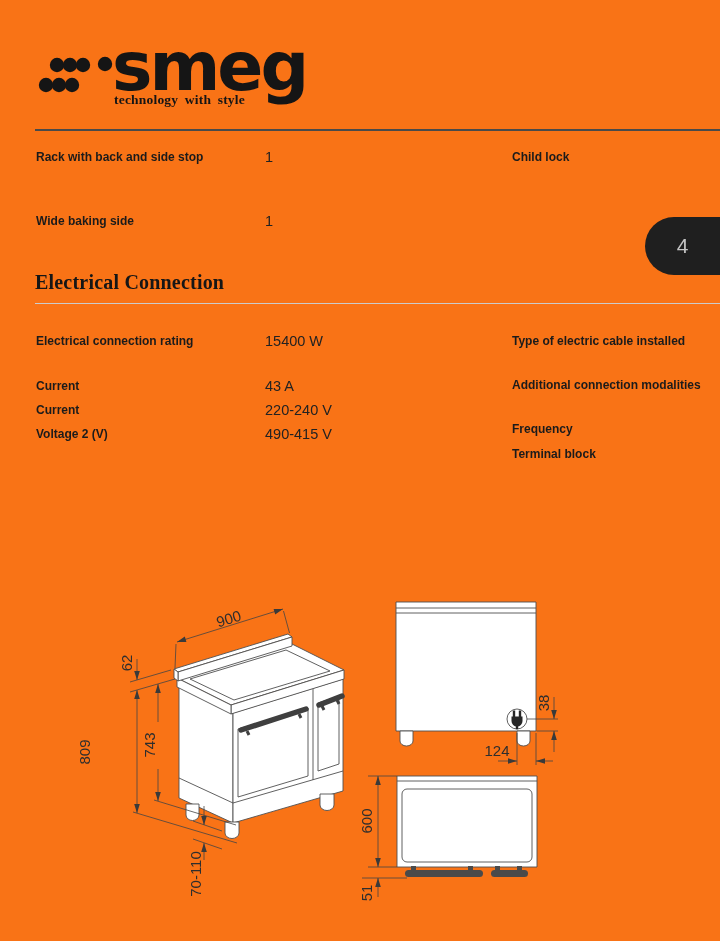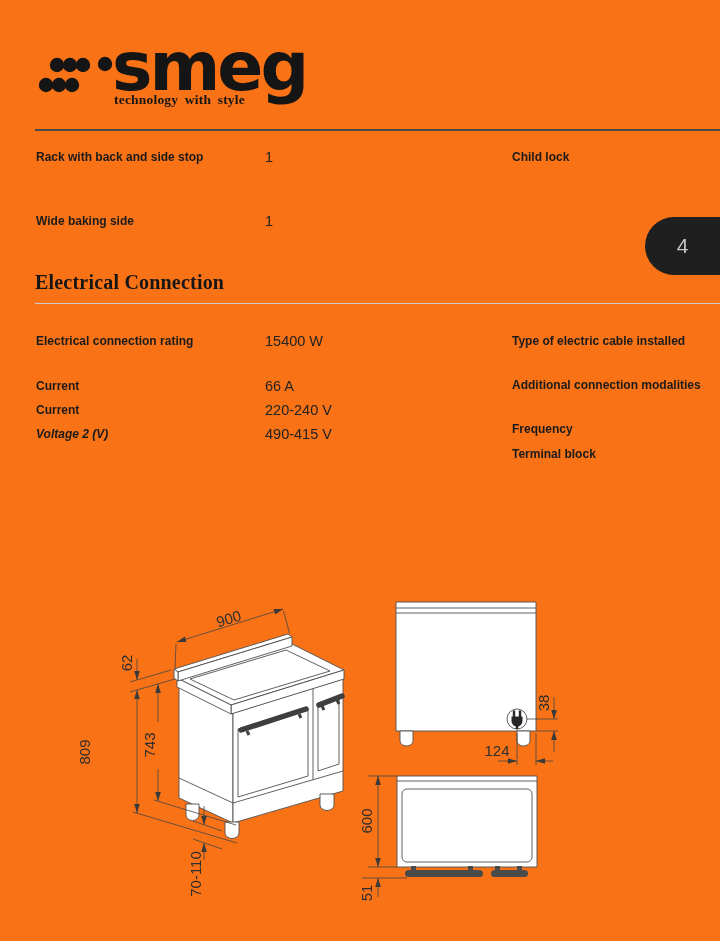--- a/index.html
+++ b/index.html
@@ -65,24 +65,24 @@
   <div class="badge">
     <span>4</span>
   </div>
 
   <div class="abs h1" style="left:35px;top:271px;">Electrical Connection</div>
   <div class="rule-light"></div>
 
   <div class="abs lbl w-label" style="left:36px;top:331px;">Electrical connection rating</div>
   <div class="abs val" style="left:265px;top:331px;text-align:right;">15400 W</div>
   <div class="abs lbl w-label" style="left:36px;top:376px;">Current</div>
-  <div class="abs val" style="left:265px;top:376px;">66 A</div>
+  <div class="abs val" style="left:265px;top:376px;">43 A</div>
   <div class="abs lbl w-label" style="left:36px;top:400px;">Current</div>
   <div class="abs val" style="left:265px;top:400px;">220-240 V</div>
-  <div class="abs lbl w-label" style="left:36px;top:424px;font-style:italic;">Voltage 2 (V)</div>
+  <div class="abs lbl w-label" style="left:36px;top:424px;">Voltage 2 (V)</div>
   <div class="abs val" style="left:265px;top:424px;">490-415 V</div>
 
   <div class="abs lbl w-label" style="left:512px;top:331px;">Type of electric cable installed</div>
   <div class="abs lbl w-label" style="left:512px;top:375px;">Additional connection modalities</div>
   <div class="abs lbl w-label" style="left:512px;top:419px;">Frequency</div>
   <div class="abs lbl w-label" style="left:512px;top:444px;">Terminal block</div>
 
   <svg class="diagram-svg" width="720" height="356" viewBox="0 585 720 356">
 
     <g>

